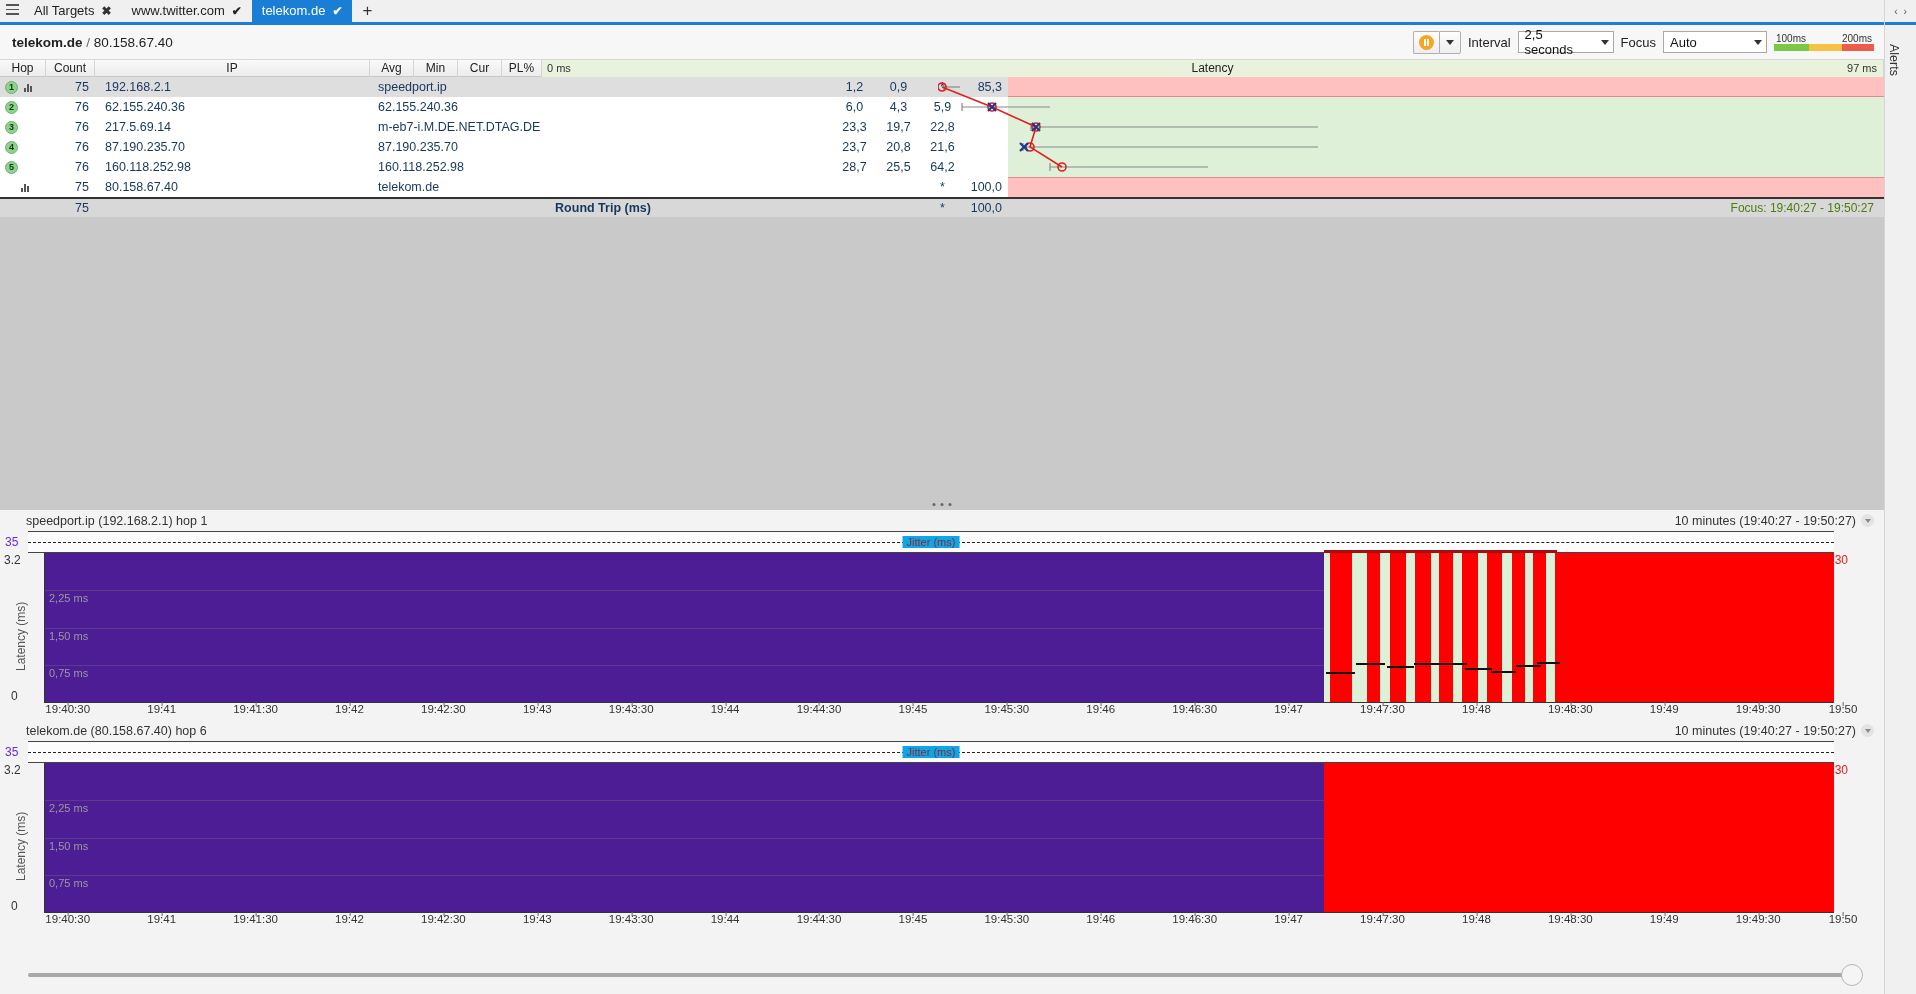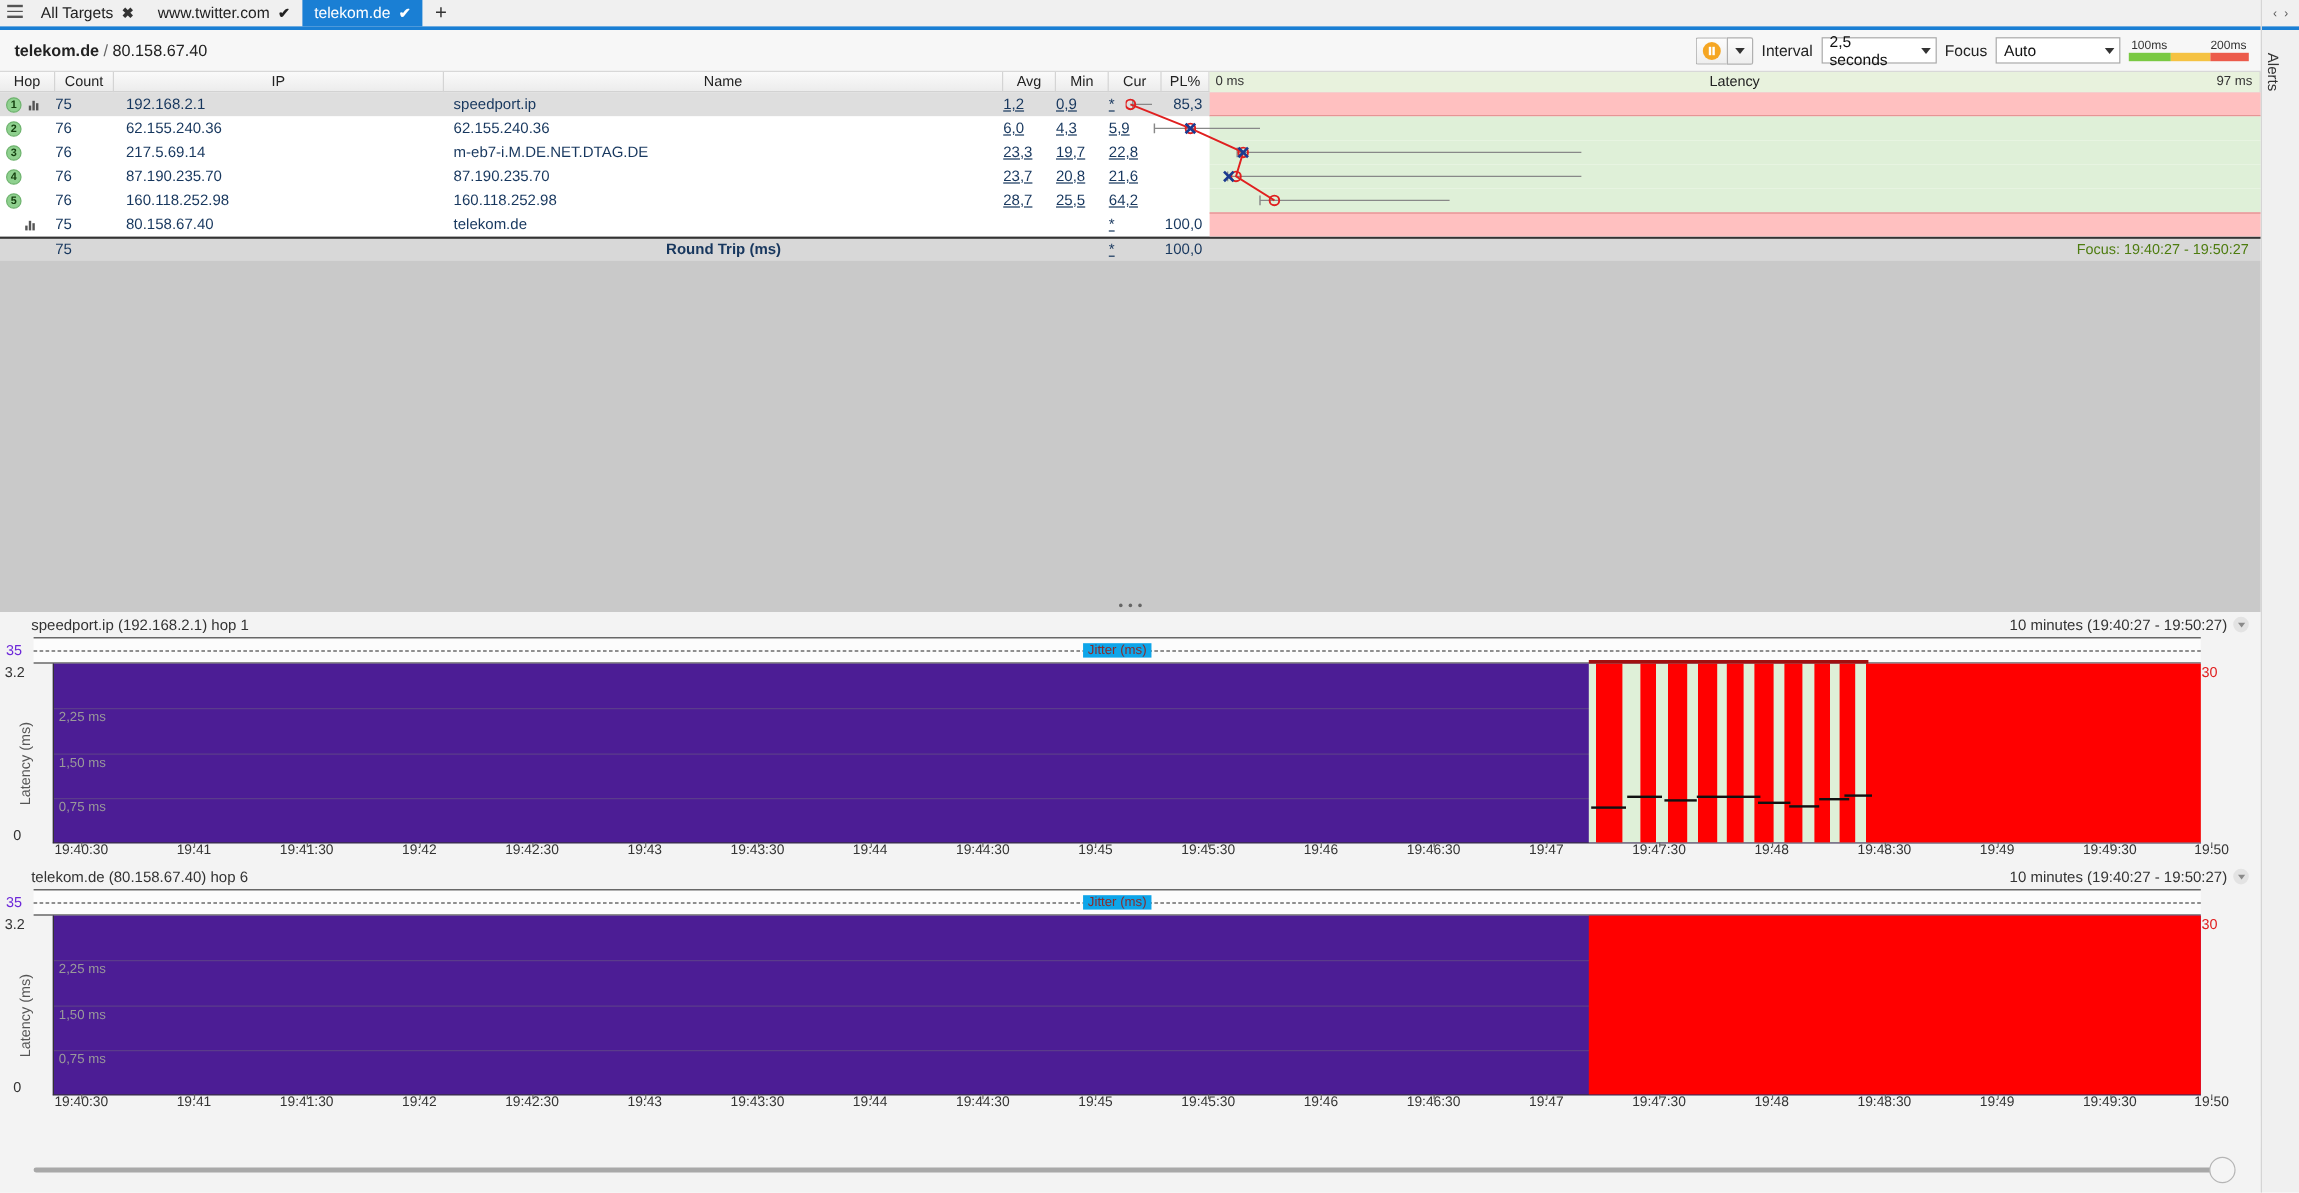--- a/index.html
+++ b/index.html
@@ -93,24 +93,24 @@
   .hopnum {
     width:13px; height:13px; border-radius:50%; background:#8fd18f; border:1px solid #6eb36e;
     color:#14400f; font-size:9px; display:flex; align-items:center; justify-content:center;
     font-weight:bold;
   }
   .barsicon { display:flex; align-items:flex-end; gap:1px; height:9px; margin-left:2px; }
   .barsicon i { width:2px; background:#555; display:block; }
   .barsicon i:nth-child(1){height:4px}
   .barsicon i:nth-child(2){height:8px}
   .barsicon i:nth-child(3){height:6px}
-  .td-cnt { width:49px; padding-right:6px; }
+  .td-cnt { width:49px; text-align:right; padding-right:6px; }
   .td-ip  { width:275px; padding-left:10px; }
   .td-nm  { width:466px; padding-left:8px; }
-  .td-num { width:44px; text-align:left; padding-right:7px;text-decoration:underline; }
+  .td-num { width:44px; text-align:center; padding-right:7px; }
   .td-pl  { width:40px; text-align:right; padding-right:6px; }
   .td-lat { flex:1; position:relative; }
 
   .lat-header { flex:1; position:relative; background:#e8f2dd; border-right:none; }
   .lat-header .zero { position:absolute; left:5px; top:0; font-size:11px; color:#333; }
   .lat-header .maxms { position:absolute; right:6px; top:0; font-size:11px; color:#333;margin-left:48px; }
 
   .latpanel { position:absolute; left:938px; top:0; width:380px; height:118px; }
 
   .footrow {
@@ -248,21 +248,20 @@
           </div>
         </div>
       </div>
     </div>
 
     <div class="table-wrap">
       <div class="thead">
         <div class="c-hop">Hop</div>
         <div class="c-cnt">Count</div>
         <div class="c-ip">IP</div>
-        <div class="c-nm">Name</div>
         <div class="c-avg">Avg</div>
         <div class="c-min">Min</div>
         <div class="c-cur">Cur</div>
         <div class="c-pl">PL%</div>
         <div class="lat-header">
           <span class="zero">0 ms</span>
           <span style="position:absolute;left:50%;transform:translateX(-50%);font-size:12px;color:#222">Latency</span>
           <span class="maxms">97 ms</span>
         </div>
       </div>

